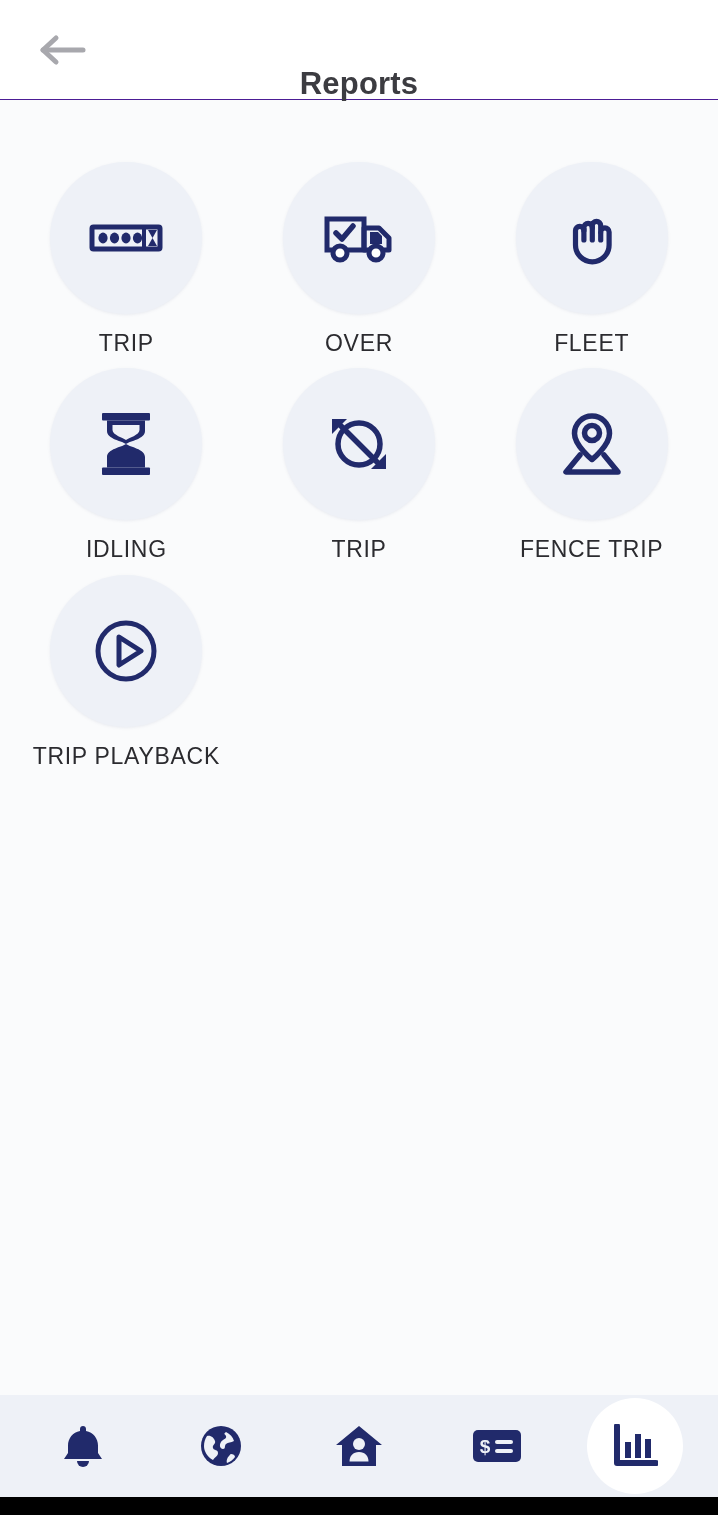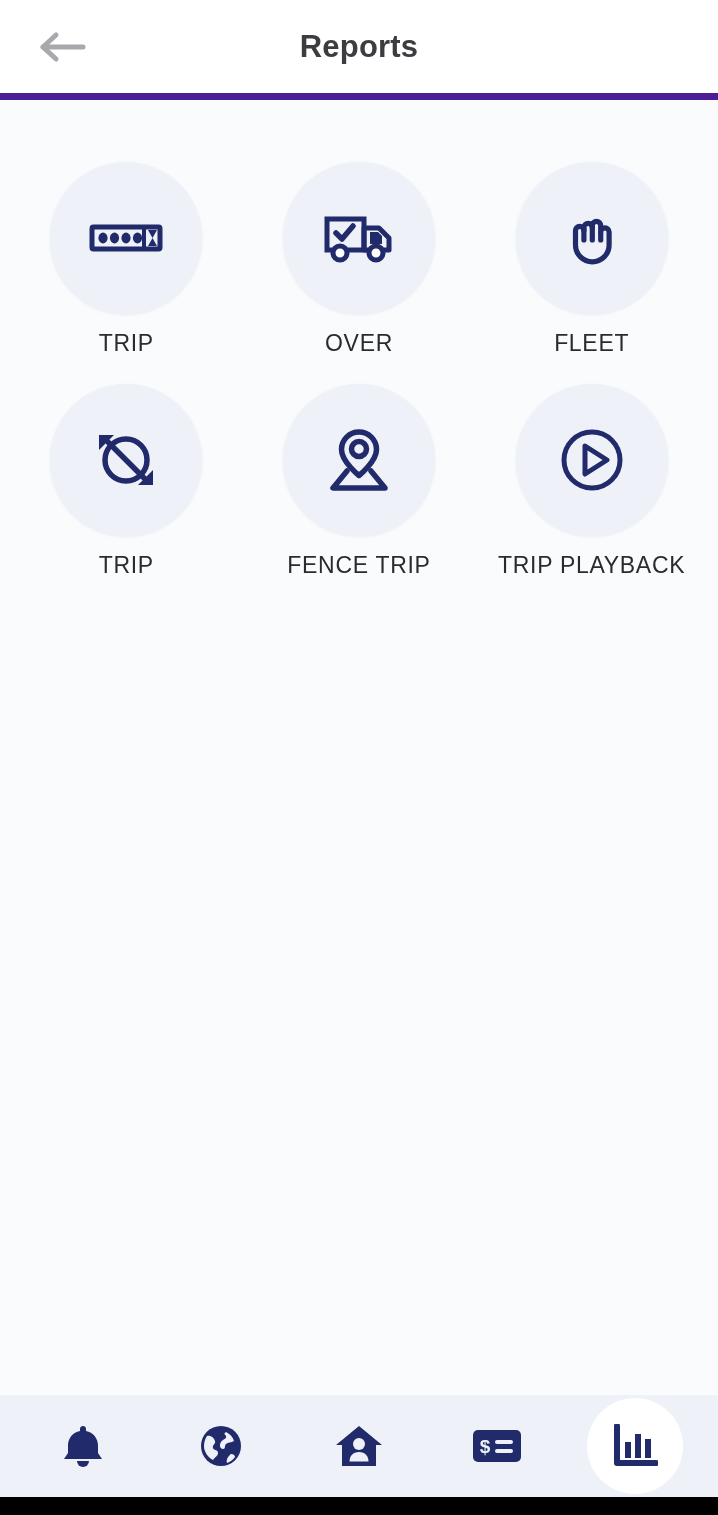--- a/index.html
+++ b/index.html
@@ -25,22 +25,22 @@
     background: #fafbfc;
   }
 
   
   .header {
     position: relative;
     height: 100px;
     min-height: 100px;
     background: #ffffff;
     display: flex;
-    align-items: center;
-    border-bottom: 7px solid #4c1d95;
+    align-items: flex-end;
+    border-bottom: 1px solid #4c1d95;
     box-sizing: border-box;
   }
   .back-btn {
     position: absolute;
     left: 36px;
     top: 50%;
     transform: translateY(-50%);
     width: 54px;
     height: 54px;
     display: flex;
@@ -62,21 +62,21 @@
   
   .content {
     flex: 1 1 auto;
     background: #fafbfc;
     padding-top: 62px;
     box-sizing: border-box;
   }
   .grid {
     display: grid;
     grid-template-columns: repeat(3, 1fr);
-    row-gap: 28px;
+    row-gap: 12px;
     padding: 0 10px;
     box-sizing: border-box;
   }
   .tile {
     display: flex;
     flex-direction: column;
     align-items: center;
     cursor: pointer;
     user-select: none;
   }
@@ -192,20 +192,34 @@
               <path d="M9.5 38 L9.5 23.5 a4.2 4.2 0 0 1 8.4 0 L17.9 20.5 a4.2 4.2 0 0 1 8.4 0 L26.3 18.5 a4.2 4.2 0 0 1 8.4 0 L34.7 25 a4.2 4.2 0 0 1 8.4 0 L43.1 38 a16.8 16.8 0 0 1 -33.6 0 Z" fill="none" stroke="#212a6b" stroke-width="5.2" stroke-linejoin="round"></path>
               <line x1="17.9" y1="22" x2="17.9" y2="33" stroke="#212a6b" stroke-width="5.2" stroke-linecap="round"></line>
               <line x1="26.3" y1="20" x2="26.3" y2="33" stroke="#212a6b" stroke-width="5.2" stroke-linecap="round"></line>
               <line x1="34.7" y1="26" x2="34.7" y2="33" stroke="#212a6b" stroke-width="5.2" stroke-linecap="round"></line>
             </svg>
           </span>
         </div>
         <div class="tile-label">FLEET</div>
       </div>
 
+      <div class="tile">
+        <div class="tile-circle">
+          <span>
+            <svg width="56" height="66" viewBox="0 0 56 66">
+              <rect x="4" y="2" width="48" height="7.5" rx="1" fill="#212a6b"></rect>
+              <rect x="4" y="56.5" width="48" height="7.5" rx="1" fill="#212a6b"></rect>
+              <path d="M9 9.5 L47 9.5 L47 20 C47 28 32 30 28 33 C24 30 9 28 9 20 Z" fill="#212a6b"></path>
+              <path d="M9 56.5 L47 56.5 L47 46 C47 38 32 36 28 33 C24 36 9 38 9 46 Z" fill="#212a6b"></path>
+              <path d="M14.5 14 L41.5 14 L41.5 19 C41.5 24 30.5 27 28 29 C25.5 27 14.5 24 14.5 19 Z" fill="#eef1f7"></path>
+            </svg>
+          </span>
+        </div>
+        <div class="tile-label">IDLING</div>
+      </div>
 
 
       <div class="tile">
         <div class="tile-circle">
           <span>
             <svg width="70" height="62" viewBox="0 0 70 62">
               <circle cx="35" cy="31" r="21" fill="none" stroke="#212a6b" stroke-width="5.5"></circle>
               <line x1="17" y1="13" x2="53" y2="49" stroke="#212a6b" stroke-width="5.5" stroke-linecap="round"></line>
               <path d="M8 6 L23 6 L8 21 Z" fill="#212a6b"></path>
               <path d="M62 56 L47 56 L62 41 Z" fill="#212a6b"></path>

